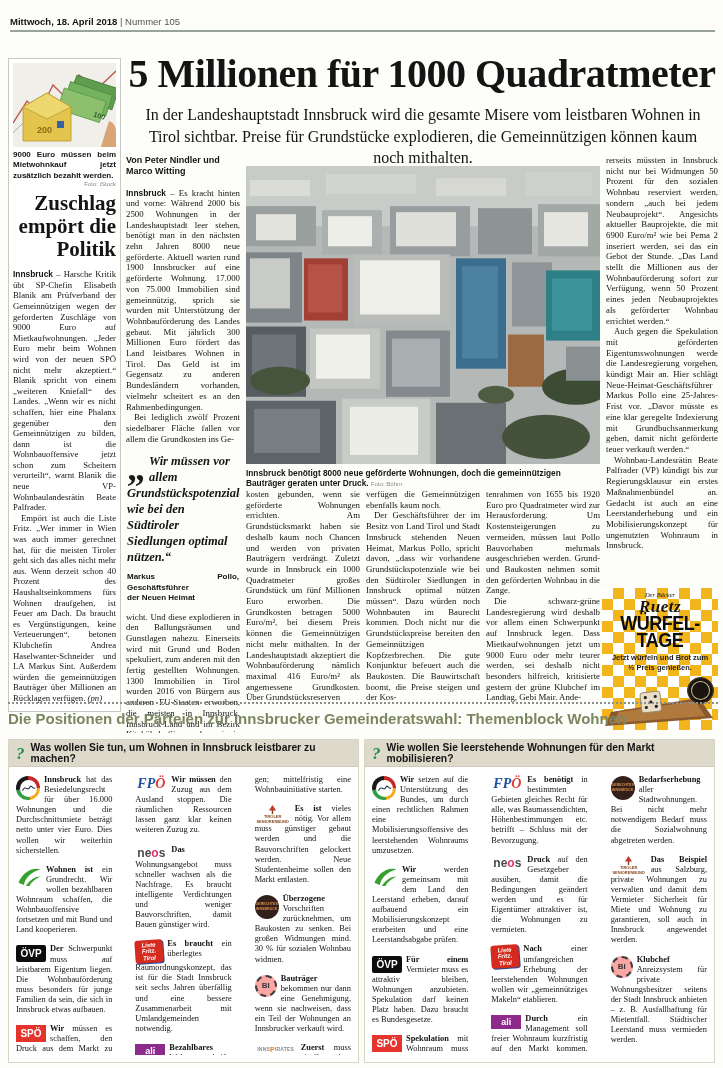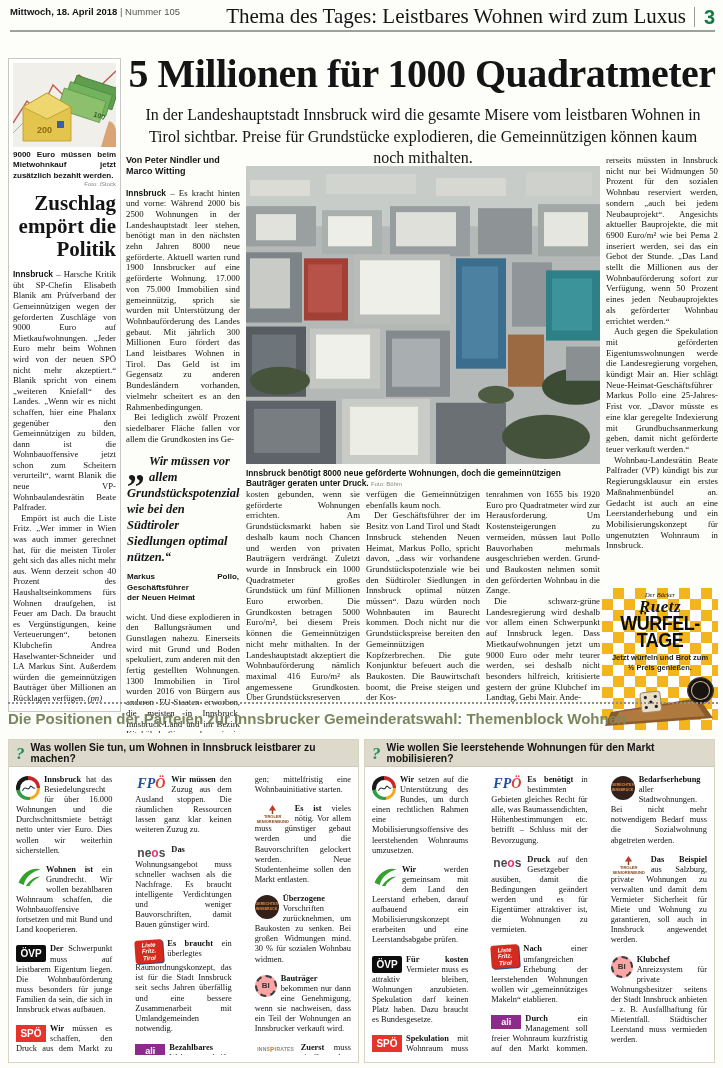--- a/index.html
+++ b/index.html
@@ -1,20 +1,20 @@
 <!DOCTYPE html>
 <html lang="de"><head>
 <meta charset="utf-8">
 <style>
   html,body{margin:0;padding:0;background:#e8e8e8;}
   .page{position:relative;width:723px;height:1068px;margin:0 auto;background:#fdfdfa;
         font-family:"Liberation Serif",serif;color:#141414;overflow:hidden;}
   
   .hdr{position:absolute;left:10px;top:6px;width:705px;height:26px;
-       border-bottom:2px solid #9aa39b;display:flex;justify-content:space-between;align-items:flex-start;padding-bottom:3px;box-sizing:border-box;}
+       border-bottom:2px solid #9aa39b;display:flex;justify-content:space-between;align-items:flex-end;padding-bottom:3px;box-sizing:border-box;}
   .hdr-left{font:bold 9.5px "Liberation Sans",sans-serif;}
   .hdr-left .issue{font-weight:normal;color:#555;}
   .hdr-right{display:flex;align-items:flex-end;gap:8px;}
   .theme{font:normal 21px/1 "Liberation Serif",serif;}
   .pagenum{font:bold 20px/1 "Liberation Sans",sans-serif;color:#127a43;border-left:1px solid #999;padding-left:9px;}
   
   .main-hl{position:absolute;left:127px;top:54px;width:590px;text-align:center;
            font:bold 40px/1.02 "Liberation Serif",serif;letter-spacing:-0.5px;}
   .standfirst{position:absolute;left:140px;top:104px;width:566px;text-align:center;
               font:normal 16px/1.35 "Liberation Serif",serif;}
@@ -106,24 +106,20 @@
 </style>
 </head>
 <body>
 
 <div class="page">
 
   <div class="hdr">
     <div class="hdr-left">
       <span>Mittwoch, 18. April 2018</span>
       <span class="issue">| Nummer 105</span>
-    </div>
-    <div class="hdr-right">
-      <span class="theme">Thema des Tages: Leistbares Wohnen wird zum Luxus</span>
-      <span class="pagenum">3</span>
     </div>
   </div>
 
   <div class="sidebar">
     <svg class="s-img" viewBox="0 0 103 84">
       <rect width="103" height="84" fill="#f0efe9"></rect>
       <polyline points="0,60 14,38 26,50 40,22 52,34 66,12 84,26 103,8" fill="none" stroke="#c05a54" stroke-width="1.4"></polyline>
       <polyline points="0,70 18,52 34,60 50,40 70,46 103,24" fill="none" stroke="#9fb6a0" stroke-width="1"></polyline>
       <g transform="rotate(18 78 40)">
         <rect x="56" y="18" width="44" height="22" fill="#5f9e4f" stroke="#417a37" stroke-width="0.8"></rect>
@@ -388,21 +384,21 @@
             <span class="plogo plogo-gruene">
               <svg viewBox="0 0 24 20" width="26" height="21">
                 <path d="M2 16 C6 5 16 1 23 3 C14 6 9 10 7 18 Z" fill="#36a22d"></path>
                 <path d="M9 19 C13 13 18 10 23 10 C17 13 13.5 16 12.5 19 Z" fill="#36a22d"></path>
               </svg>
             </span>
             <p class="entry-text"><b>Wir</b> werden gemeinsam mit dem Land den Leerstand erheben, darauf aufbauend ein Mobilisierungskonzept erarbeiten und eine Leerstandsabgabe prüfen.</p>
           </div>
           <div class="entry">
             <span class="plogo plogo-oevp">ÖVP</span>
-            <p class="entry-text"><b>Für kosten</b> Vermieter muss es attraktiv bleiben, Wohnungen anzubieten. Spekulation darf keinen Platz haben. Dazu braucht es Bundesgesetze.</p>
+            <p class="entry-text"><b>Für einem</b> Vermieter muss es attraktiv bleiben, Wohnungen anzubieten. Spekulation darf keinen Platz haben. Dazu braucht es Bundesgesetze.</p>
           </div>
           <div class="entry">
             <span class="plogo plogo-spoe">SPÖ</span>
             <p class="entry-text"><b>Spekulation</b> mit Wohnraum muss mittels eines verfassungskonformen (!) Leerstandsmanagements bzw. -abgaben so unattraktiv wie möglich gemacht werden.</p>
           </div>
         </div>
       <div class="pcol">
           <div class="entry">
             <span class="plogo plogo-fpoe">
               <i class="fp">FP</i>

